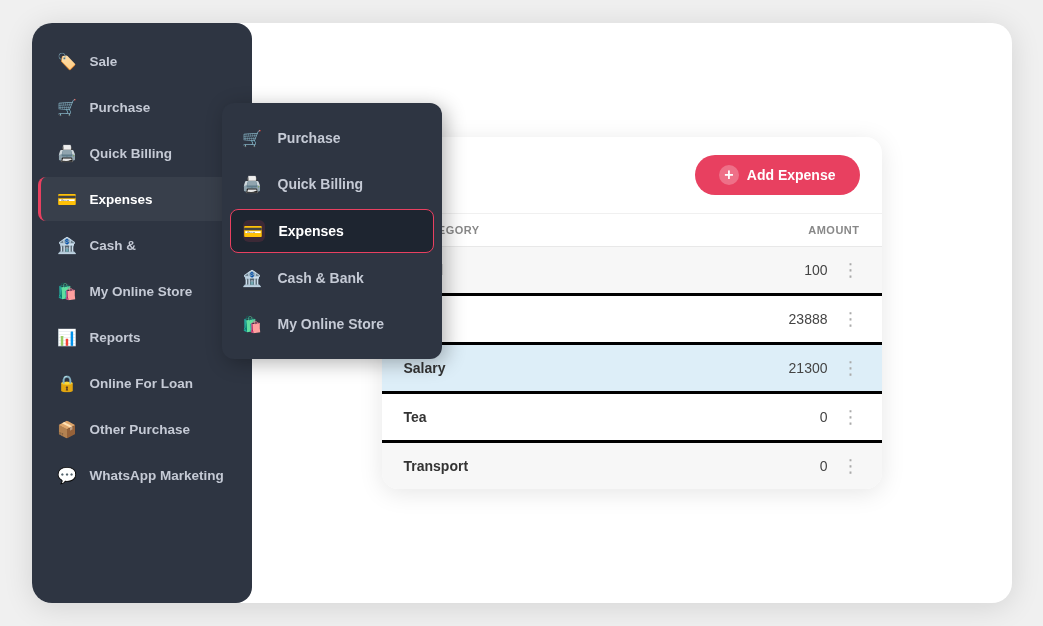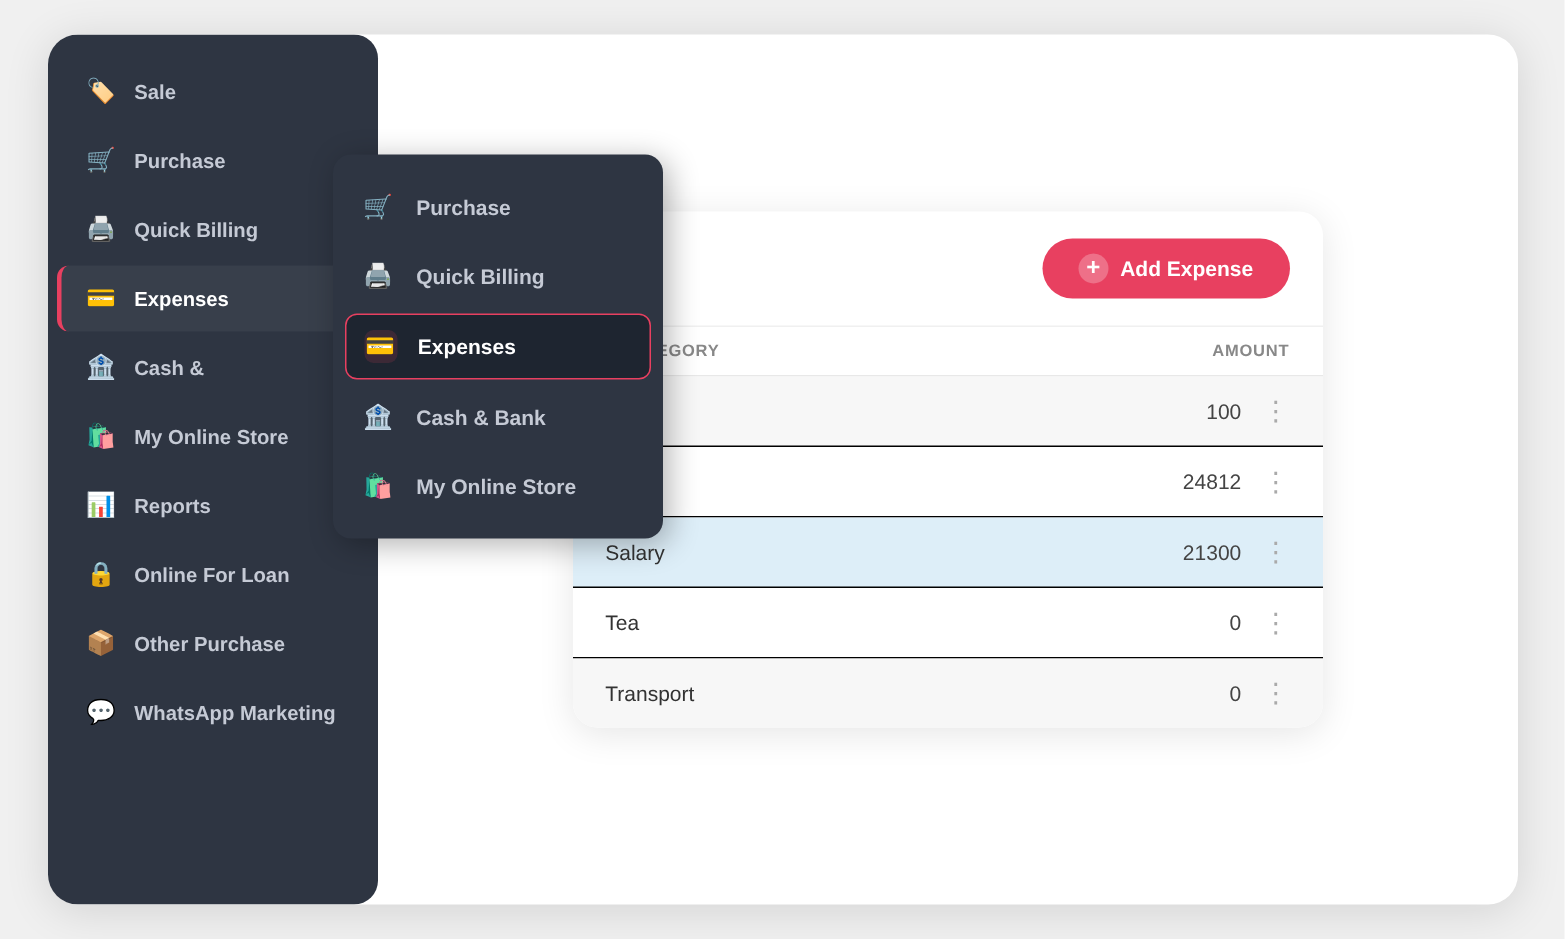--- a/index.html
+++ b/index.html
@@ -193,30 +193,30 @@
     .table-header .col-category {
       display: flex;
       align-items: center;
       gap: 5px;
     }
     .table-row {
       display: flex;
       align-items: center;
       justify-content: space-between;
       padding: 14px 22px;
-      border-bottom: 1px solid #000000;
+      border-bottom: 3px solid #000000;
       cursor: pointer;
     }
     .table-row:last-child { border-bottom: none; }
     .table-row:nth-child(even) { background: #f7f7f7; }
     .table-row.highlighted { background: #ddeef8; }
     .table-row .row-category {
       font-size: 14px;
       color: #333;
-      font-weight: 400;
+      font-weight: 700;
     }
     .table-row-right {
       display: flex;
       align-items: center;
       gap: 14px;
     }
     .table-row .row-amount {
       font-size: 14px;
       color: #444;
       font-weight: 500;
@@ -330,21 +330,21 @@
           <span class="row-category">Petrol</span>
           <div class="table-row-right">
             <span class="row-amount">100</span>
             <span class="three-dots">⋮</span>
           </div>
         </div>
 
         <div class="table-row">
           <span class="row-category">Rent</span>
           <div class="table-row-right">
-            <span class="row-amount">24812</span>
+            <span class="row-amount">23888</span>
             <span class="three-dots">⋮</span>
           </div>
         </div>
 
         <div class="table-row highlighted">
           <span class="row-category">Salary</span>
           <div class="table-row-right">
             <span class="row-amount">21300</span>
             <span class="three-dots">⋮</span>
           </div>

